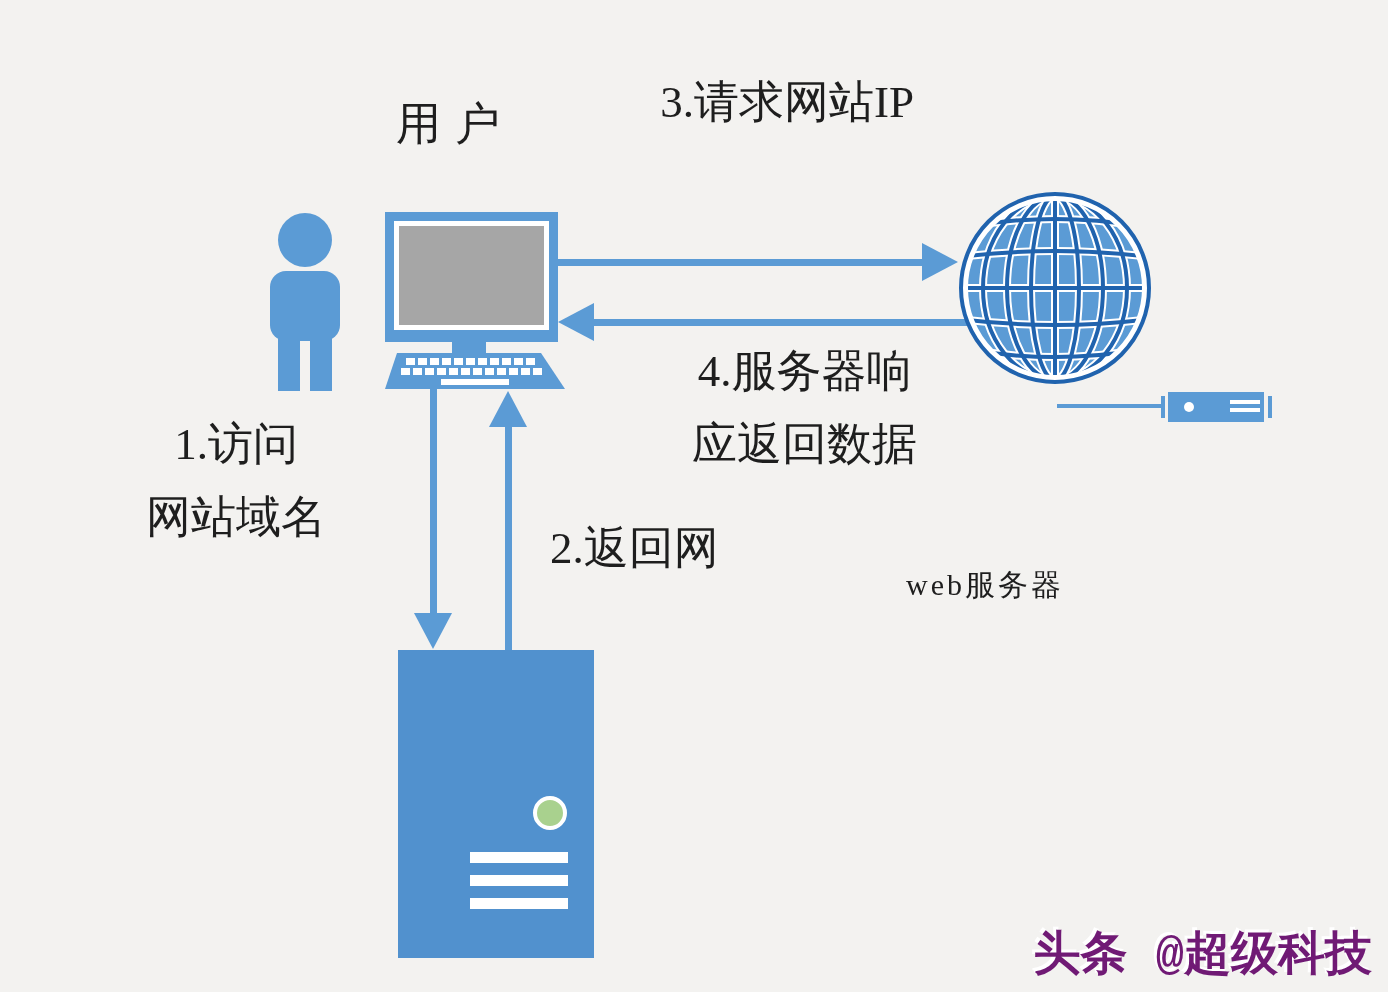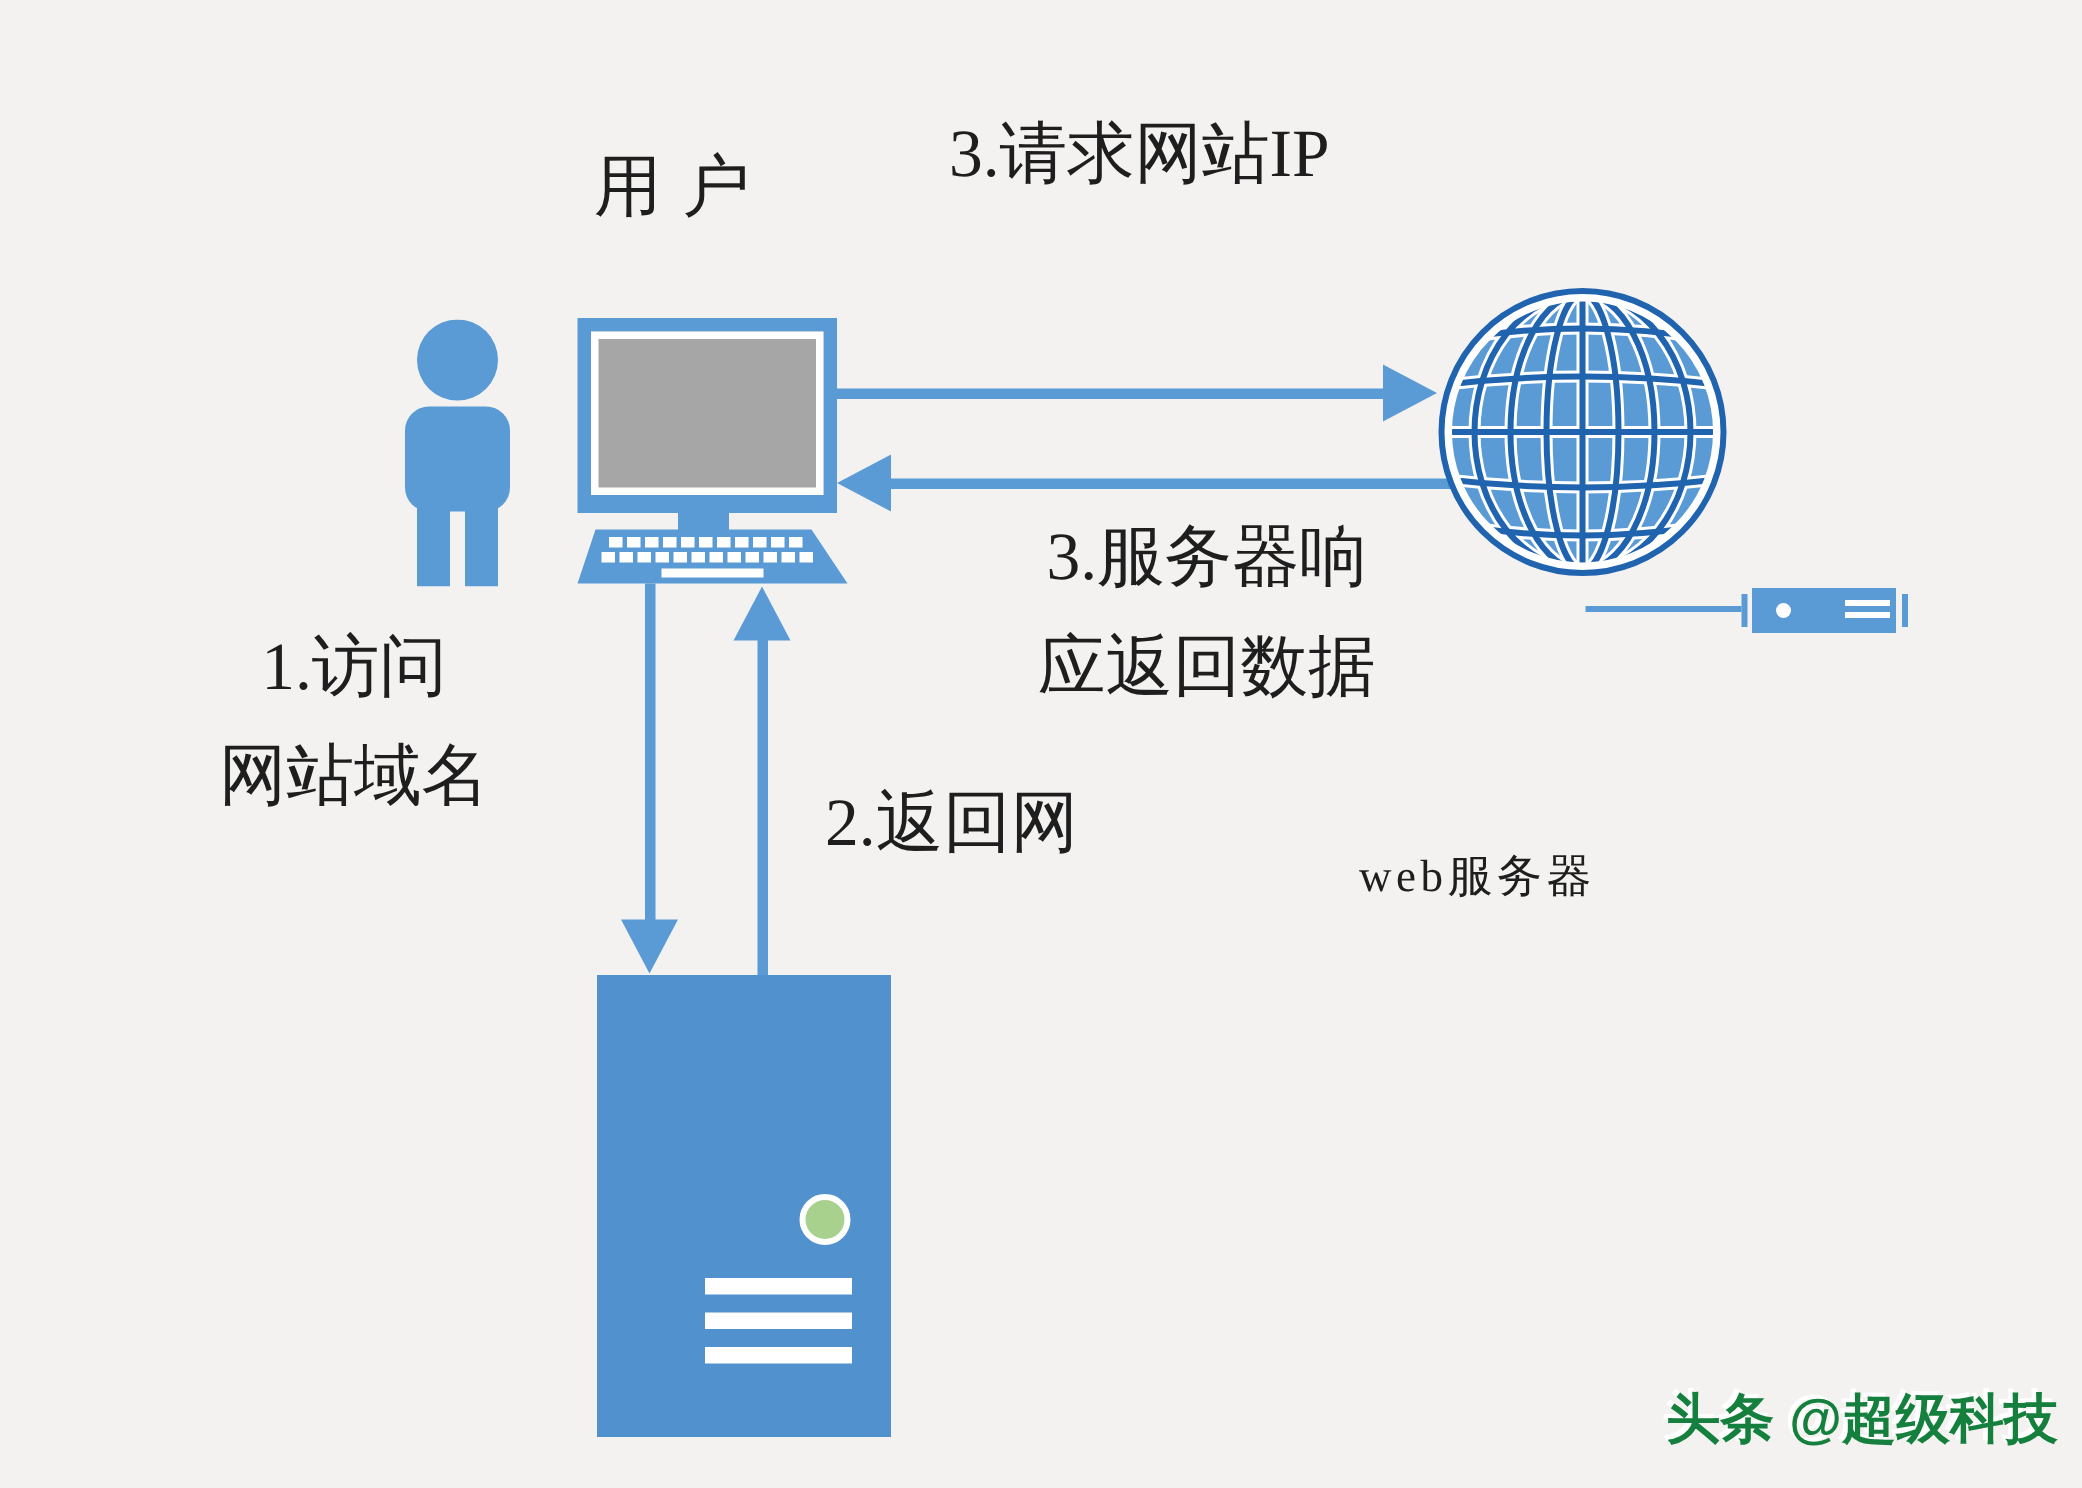--- a/index.html
+++ b/index.html
@@ -42,39 +42,39 @@
   .stripe{position:absolute;left:72px;width:98px;height:11px;background:#fff;}
   
   .router-body{position:absolute;left:1168px;top:392px;width:96px;height:30px;background:var(--blue);}
   .router-dot{position:absolute;left:16px;top:10px;width:10px;height:10px;background:#fff;border-radius:50%;}
   .router-line{position:absolute;left:62px;width:30px;height:4px;background:#fff;}
   .router-bar{position:absolute;top:396px;width:4px;height:22px;background:var(--blue);}
   .router-cable{position:absolute;left:1057px;top:404px;width:104px;height:4px;background:var(--blue);}
   
   .watermark{
     position:absolute;right:16px;top:922px;
-    font-family:Liberation Sans, sans-serif;
-    font-weight:bold;font-size:36px;color:#15803d;
+    font-family:Liberation Mono, monospace;
+    font-weight:bold;font-size:47px;color:#701a75;
     text-shadow:-3px -3px 0 #ffffff;
     white-space:nowrap;
   }
 </style>
 </head>
 <body>
 
 <div class="canvas">
 
   <div class="lbl" style="left:396px;top:88px;letter-spacing:14px;">用户</div>
 
-  <div class="lbl center" style="left:582px;top:66px;width:355px;">
+  <div class="lbl center" style="left:559px;top:66px;width:355px;text-align:right;">
     <div>3.请求网站IP</div>
   </div>
 
   <div class="lbl center" style="left:662px;top:335px;width:285px;">
-    <div>3.服务器响</div>
+    <div>4.服务器响</div>
     <div>应返回数据</div>
   </div>
 
   <div class="lbl center" style="left:122px;top:408px;width:228px;">
     <div>1.访问</div>
     <div>网站域名</div>
   </div>
 
   <div class="lbl" style="left:550px;top:512px;">
     <div>2.返回网</div>

